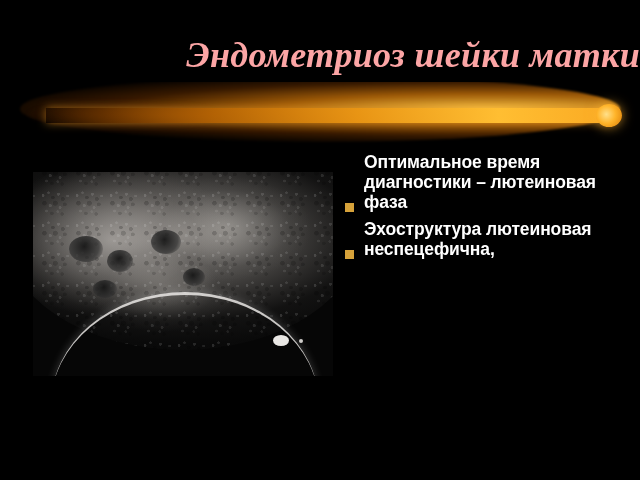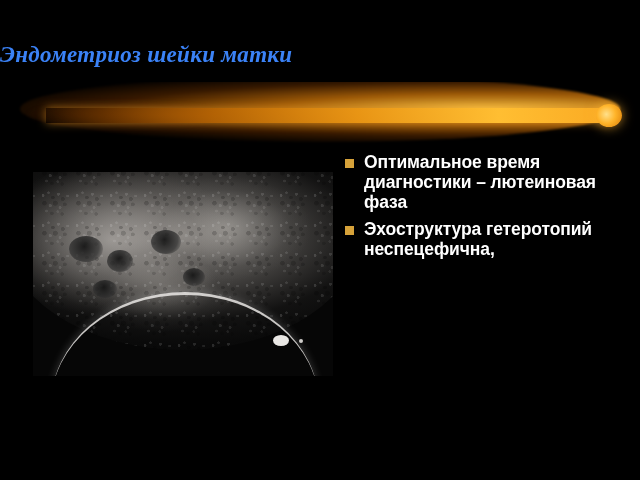--- a/index.html
+++ b/index.html
@@ -20,27 +20,27 @@
     background: #000000;
     overflow: hidden;
   }
 
   
   .title {
     position: absolute;
     left: 0;
     top: 34px;
     width: 640px;
-    text-align: left;
+    text-align: right;
     font-family: "Liberation Serif", serif;
     font-style: italic;
     font-weight: bold;
-    font-size: 23px;
+    font-size: 36px;
     line-height: 42px;
-    color: #3b82f6;
+    color: #fca5a5;
     text-shadow: 2px 2px 3px rgba(0,0,0,0.9);
     letter-spacing: 0.3px;
   }
 
   
   .swoosh-wrap {
     position: absolute;
     left: 0;
     top: 82px;
     width: 640px;
@@ -190,21 +190,21 @@
 
   
   .bullets {
     position: absolute;
     left: 345px;
     top: 152px;
     width: 286px;
   }
   .bullet-row {
     display: flex;
-    align-items: flex-start;
+    align-items: flex-end;
     margin-bottom: 7px;
   }
   .bullet-mark {
     flex: 0 0 auto;
     width: 9px;
     height: 9px;
     background: #d6a23a;
     margin: 7px 10px 0 0;
   }
   .bullet-text {
@@ -244,17 +244,17 @@
     <div class="us-dot"></div>
   </div>
 
   <div class="bullets">
     <div class="bullet-row">
       <div class="bullet-mark"></div>
       <div class="bullet-text">Оптимальное время диагностики – лютеиновая фаза</div>
     </div>
     <div class="bullet-row">
       <div class="bullet-mark"></div>
-      <div class="bullet-text">Эхоструктура гетеротопий неспецефична,</div>
+      <div class="bullet-text">Эхоструктура лютеиновая неспецефична,</div>
     </div>
   </div>
 
 </div>
 
 </body></html>

